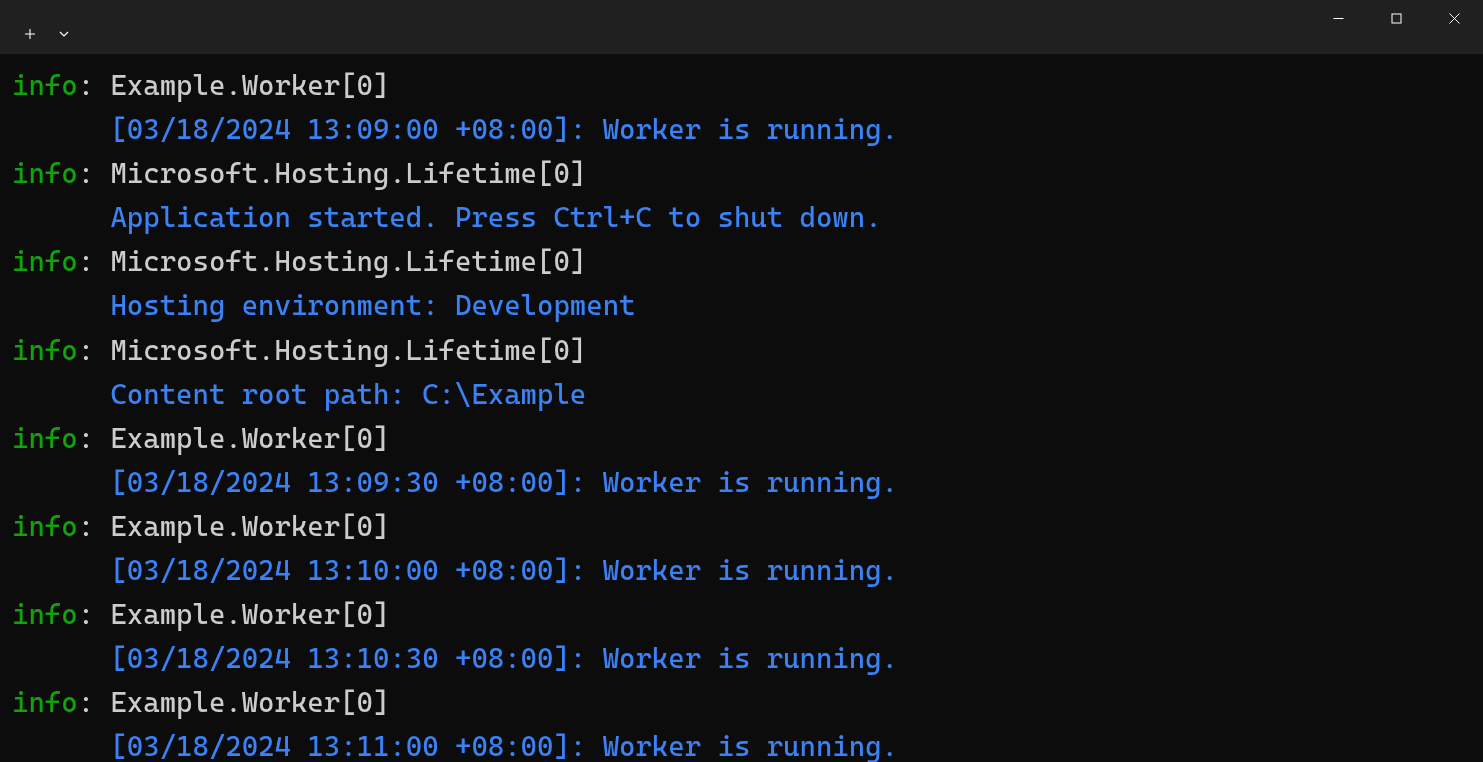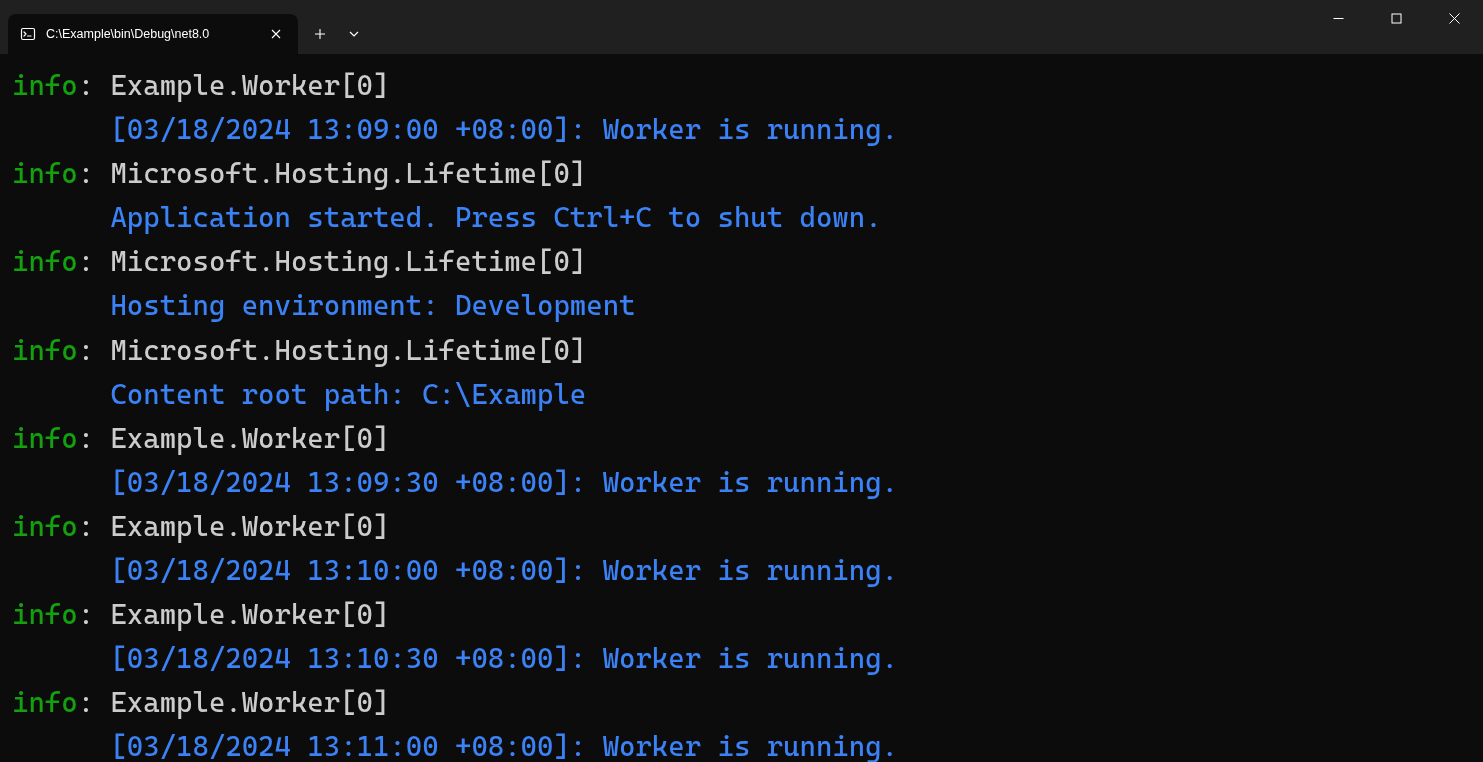--- a/index.html
+++ b/index.html
@@ -148,35 +148,20 @@
     }
     .cursor {
       color: #cccccc;
     }
   </style>
 </head>
 <body>
 
 <div class="titlebar">
   <div class="tab-strip">
-    <div class="tab">
-      <span class="tab-icon">
-        <svg viewBox="0 0 16 16" fill="none" stroke="#ffffff" stroke-width="1.2">
-          <rect x="1.5" y="2.5" width="13" height="11" rx="1.5"></rect>
-          <path d="M4 6 L6 8 L4 10" stroke-linecap="round" stroke-linejoin="round"></path>
-          <path d="M7.5 10 L11 10" stroke-linecap="round"></path>
-        </svg>
-      </span>
-      <span class="tab-title">C:\Example\bin\Debug\net8.0</span>
-      <span class="tab-close">
-        <svg viewBox="0 0 10 10" stroke="#ffffff" stroke-width="1.1">
-          <path d="M1 1 L9 9 M9 1 L1 9"></path>
-        </svg>
-      </span>
-    </div>
     <div class="new-tab-btn">
       <svg viewBox="0 0 12 12" stroke="#ffffff" stroke-width="1.1">
         <path d="M6 1 L6 11 M1 6 L11 6"></path>
       </svg>
     </div>
     <div class="dropdown-btn">
       <svg viewBox="0 0 12 12" stroke="#ffffff" stroke-width="1.2" fill="none">
         <path d="M2 4 L6 8 L10 4"></path>
       </svg>
     </div>

